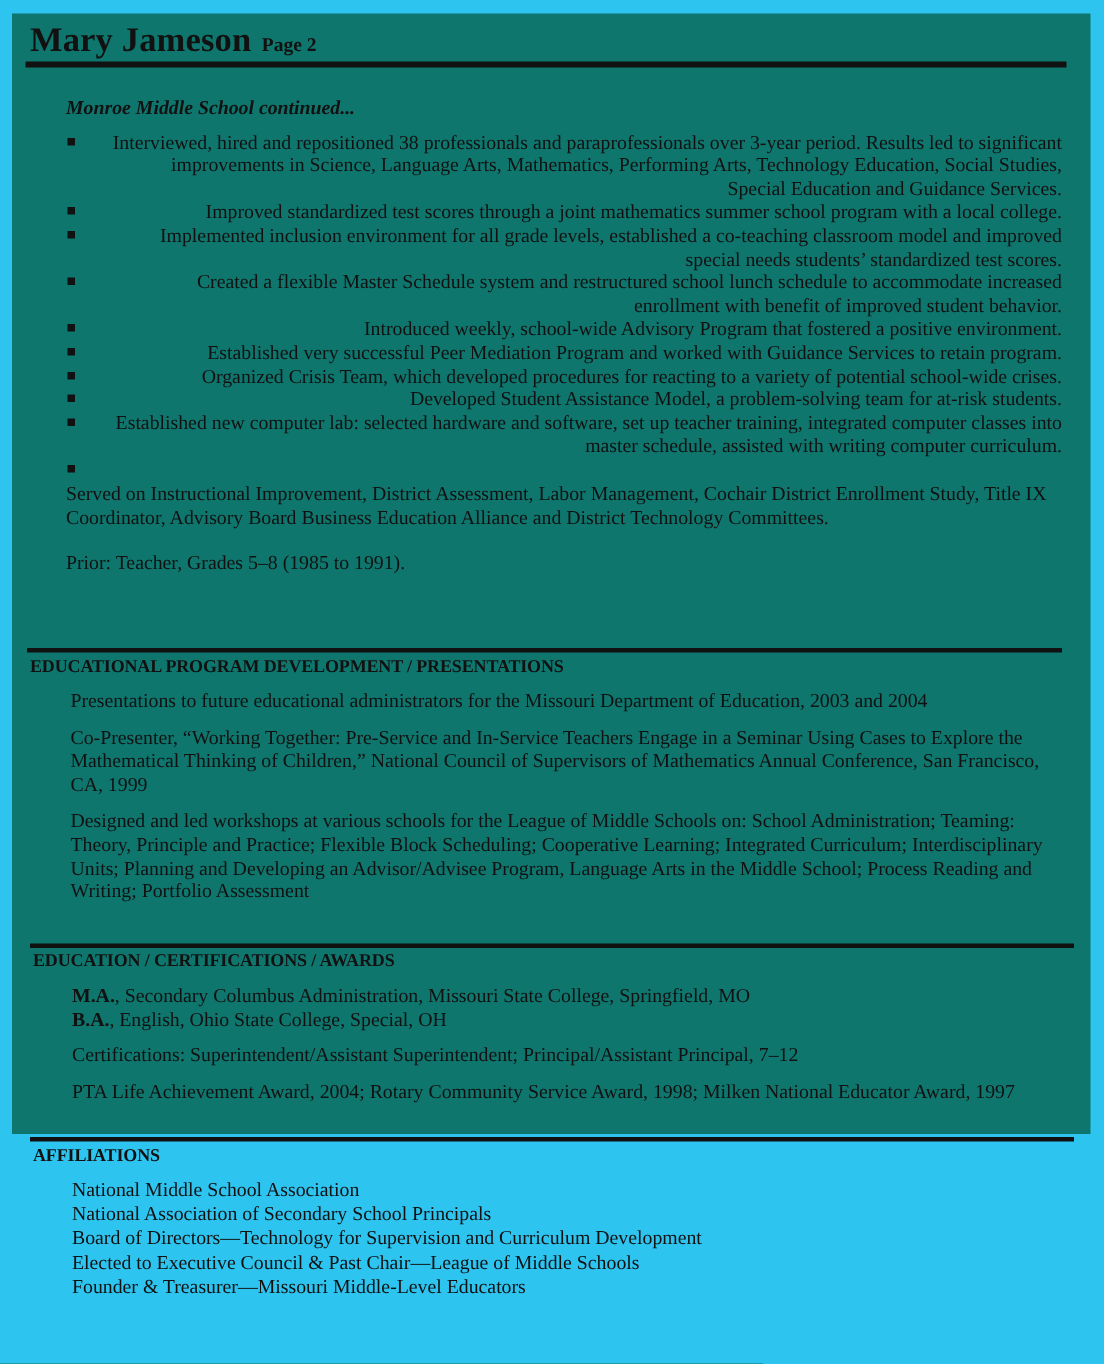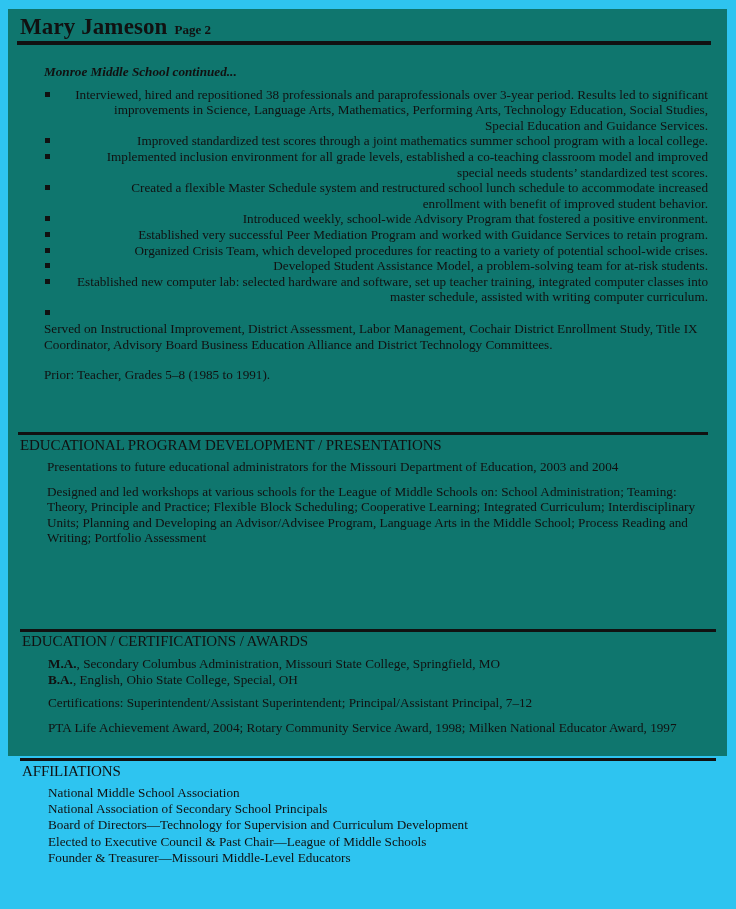--- a/index.html
+++ b/index.html
@@ -54,22 +54,22 @@
     text-align: right;
   }
   ul.bullets li .bullet {
     position: absolute;
     left: 2px; top: 5px;
     width: 5px; height: 5px;
     background: #111;
   }
   .section-title {
     position: absolute;
-    font-weight: normal;
-    font-size: 15px;
+    font-weight: bold;
+    font-size: 12px;
     letter-spacing: -0.1px;
   }
   .para { margin-bottom: 8px; }
   .strong { font-weight: bold; }
 </style>
 </head>
 <body>
 
 <div class="page">
 
@@ -94,20 +94,21 @@
       <li><span class="bullet"></span></li>
     </ul>
     <div class="para" style="margin-top:16px; margin-left:8px; margin-bottom:15px;">Served on Instructional Improvement, District Assessment, Labor Management, Cochair District Enrollment Study, Title IX Coordinator, Advisory Board Business Education Alliance and District Technology Committees.</div>
     <div style="margin-left:8px;">Prior: Teacher, Grades 5–8 (1985 to 1991).</div>
   </div>
 
   <div class="rule" style="left:10px; top:423px; width:690px;"></div>
   <div class="section-title" style="left:12px; top:428px;">EDUCATIONAL PROGRAM DEVELOPMENT / PRESENTATIONS</div>
   <div class="block" style="left:39px; top:450px; width:662px;">
     <div class="para" style="margin-bottom:9px;">Presentations to future educational administrators for the Missouri Department of Education, 2003 and 2004</div>
+    <div class="para" style="margin-bottom:9px;">Co-Presenter, “Working Together: Pre-Service and In-Service Teachers Engage in a Seminar Using Cases to Explore the Mathematical Thinking of Children,” National Council of Supervisors of Mathematics Annual Conference, San Francisco, CA, 1999</div>
     <div class="para">Designed and led workshops at various schools for the League of Middle Schools on: School Administration; Teaming: Theory, Principle and Practice; Flexible Block Scheduling; Cooperative Learning; Integrated Curriculum; Interdisciplinary Units; Planning and Developing an Advisor/Advisee Program, Language Arts in the Middle School; Process Reading and Writing; Portfolio Assessment</div>
   </div>
 
   <div class="rule" style="left:12px; top:620px; width:696px;"></div>
   <div class="section-title" style="left:14px; top:624px;">EDUCATION / CERTIFICATIONS / AWARDS</div>
   <div class="block" style="left:40px; top:647px; width:666px;">
     <div>
       <span class="strong">M.A.</span><span>, Secondary Columbus Administration, Missouri State College, Springfield, MO</span>
     </div>
     <div style="margin-bottom:8px;">

